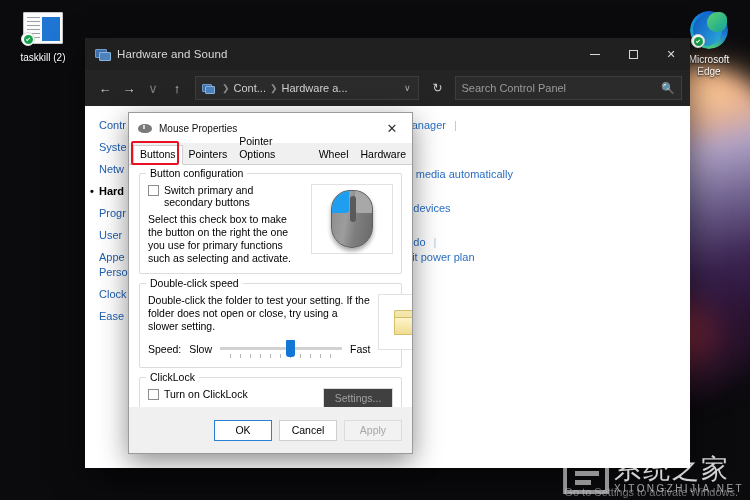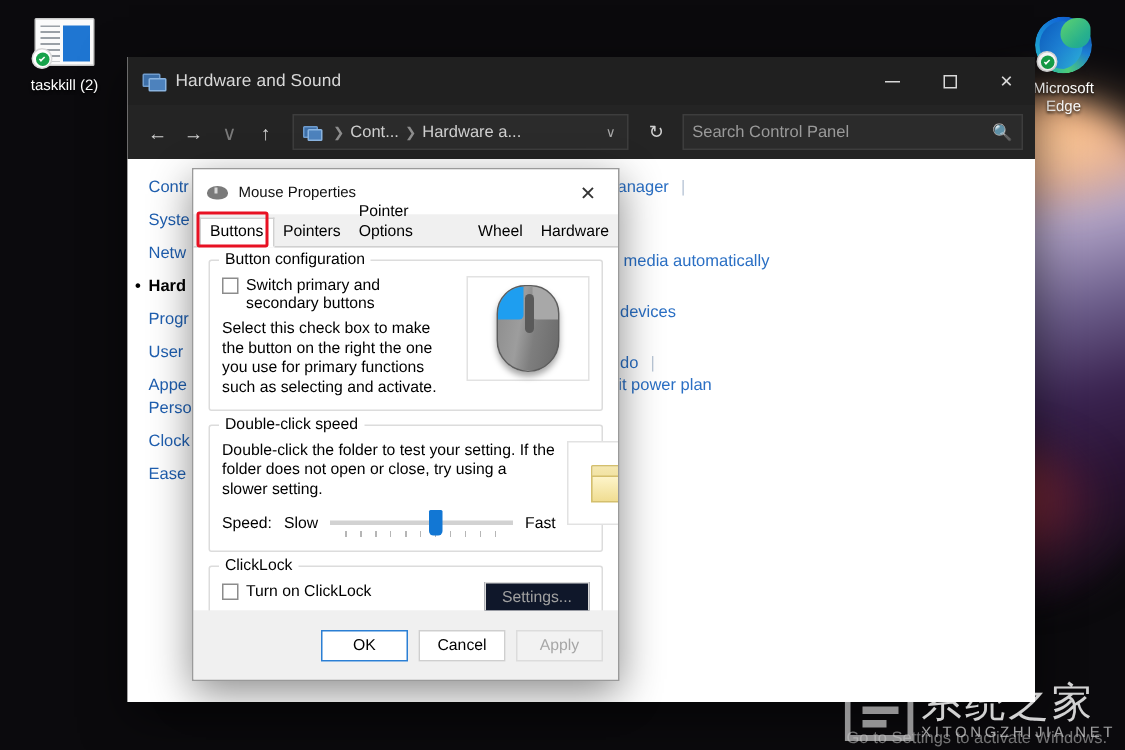--- a/index.html
+++ b/index.html
@@ -452,21 +452,21 @@
     position: absolute;
     top: 1px;
     width: 9px; height: 17px;
     background: #1277d4;
     border-radius: 1px 1px 3px 3px;
   }
   .settings-btn {
     margin-left: auto;
     width: 70px; height: 20px;
     border: 1px solid #dadada;
-    background: #0f172a;
+    background: #404040;
     color: #a0a0a0;
     font-size: 10.5px;
     display: flex; align-items: center; justify-content: center;
   }
   .mp-footer {
     height: 46px; flex: none;
     background: #f0f0f0;
     display: flex; align-items: center; justify-content: flex-end;
     gap: 7px; padding-right: 10px;
   }

